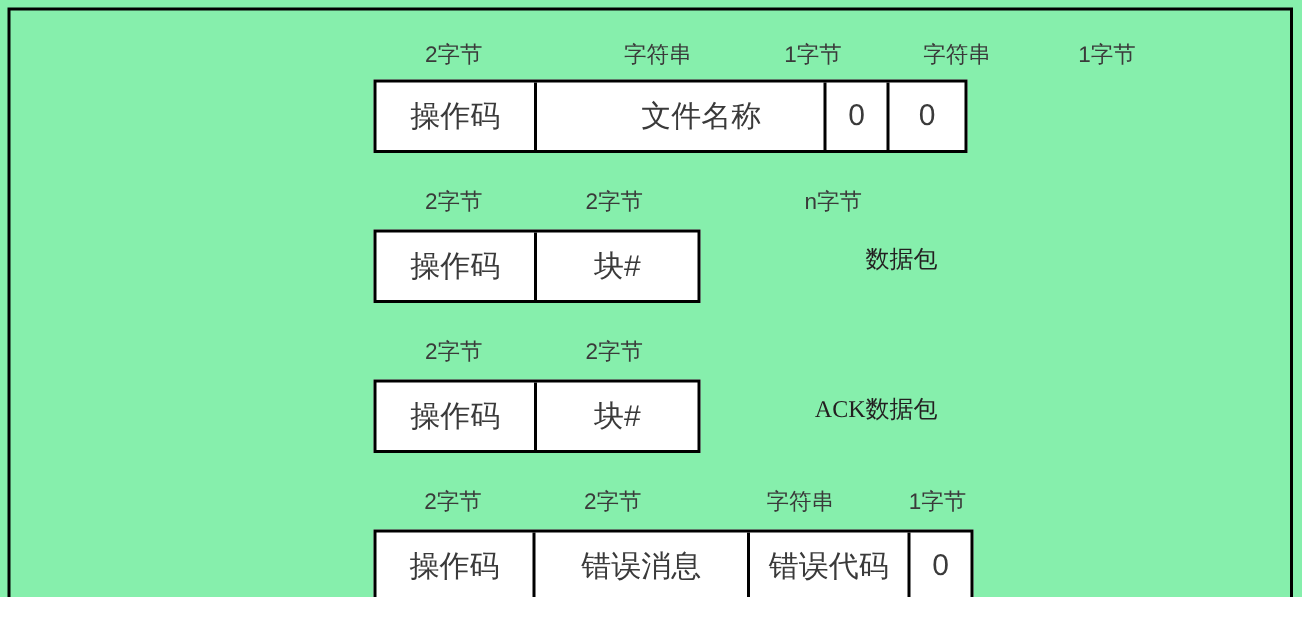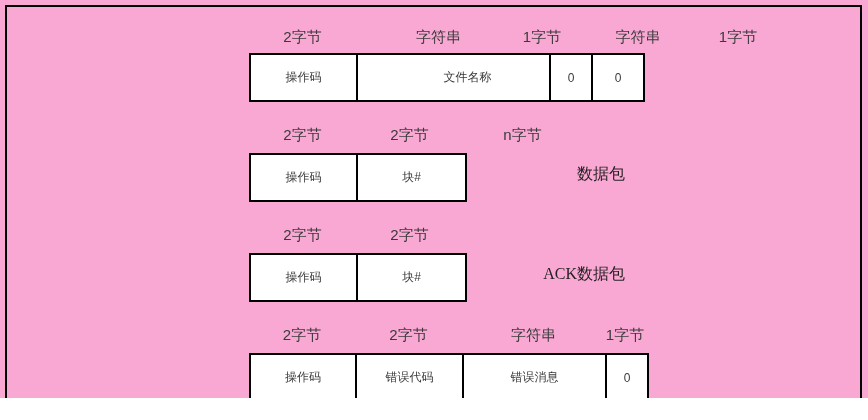--- a/index.html
+++ b/index.html
@@ -8,21 +8,21 @@
     background: #ffffff;
   }
   body {
     font-family: "Liberation Sans", "DejaVu Sans", sans-serif;
     color: #222222;
   }
   #figure {
     position: relative;
     width: 868px;
     height: 398px;
-    background: #f9a8d4;
+    background: #86efac;
     box-sizing: border-box;
     overflow: hidden;
     padding-left: 20px;
   }
   .outer-frame {
     position: absolute;
     left: 5px;
     top: 5px;
     width: 857px;
     height: 409px;
@@ -50,21 +50,21 @@
     box-sizing: border-box;
     background: #ffffff;
   }
   .cell {
     box-sizing: border-box;
     border-right: 2px solid #000000;
     height: 100%;
     display: flex;
     align-items: center;
     justify-content: center;
-    font-size: 12px;
+    font-size: 20px;
     color: #3a3a3a;
     white-space: nowrap;
   }
   .cell:last-child {
     border-right: none;
   }
   .hdr {
     position: absolute;
     font-size: 15px;
     line-height: 18px;
@@ -90,21 +90,21 @@
           <div class="cell" style="width: 107px;">操作码</div>
           <div class="cell" style="width: 165px; margin-left: 28px;">文件名称</div>
           <div class="cell" style="width: 42px;">0</div>
           <div class="cell" style="width: 50px;">0</div>
         </div>
       </div>
       <div class="pkt-row" style="top: 0px;">
         <div class="row-label" style="top: 164px; right: 243px;">数据包</div>
         <div class="hdr" style="top: 126px; left: 249px; width: 107px;">2字节</div>
         <div class="hdr" style="top: 126px; left: 356px; width: 107px;">2字节</div>
-        <div class="hdr" style="top: 126px; left: 448px; width: 149px;">n字节</div>
+        <div class="hdr" style="top: 126px; left: 481px; width: 149px;">n字节</div>
         <div class="boxes" style="left: 249px; top: 153px; height: 49px;">
           <div class="cell" style="width: 107px;">操作码</div>
           <div class="cell" style="width: 107px;">块#</div>
         </div>
       </div>
       <div class="pkt-row" style="top: 0px;">
         <div class="row-label" style="top: 264px; right: 243px; font-family: Liberation Serif, serif;">ACK数据包</div>
         <div class="hdr" style="top: 226px; left: 249px; width: 107px;">2字节</div>
         <div class="hdr" style="top: 226px; left: 356px; width: 107px;">2字节</div>
         <div class="boxes" style="left: 249px; top: 253px; height: 49px;">
@@ -113,19 +113,19 @@
         </div>
       </div>
       <div class="pkt-row" style="top: 0px;">
         <div class="row-label" style="top: 364px; right: 243px;">错误数据包</div>
         <div class="hdr" style="top: 326px; left: 249px; width: 106px;">2字节</div>
         <div class="hdr" style="top: 326px; left: 355px; width: 107px;">2字节</div>
         <div class="hdr" style="top: 326px; left: 462px; width: 143px;">字符串</div>
         <div class="hdr" style="top: 326px; left: 605px; width: 40px;">1字节</div>
         <div class="boxes" style="left: 249px; top: 353px; height: 49px;">
           <div class="cell" style="width: 106px;">操作码</div>
+          <div class="cell" style="width: 143px;">错误消息</div>
           <div class="cell" style="width: 107px;">错误代码</div>
-          <div class="cell" style="width: 143px;">错误消息</div>
           <div class="cell" style="width: 40px;">0</div>
         </div>
       </div>
     </div>
 </div>
 
 </body></html>

